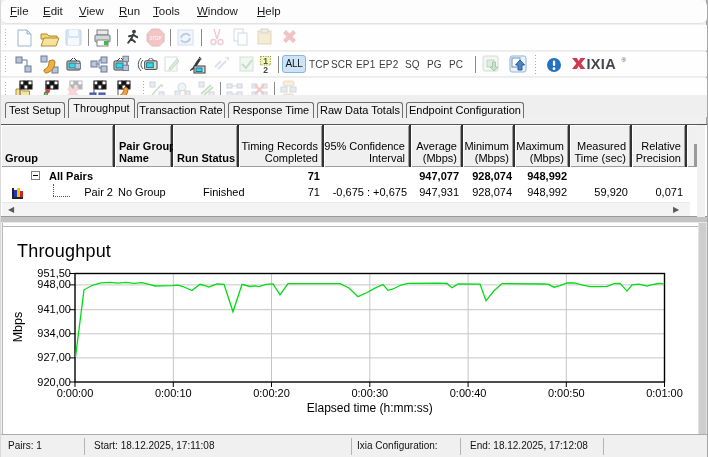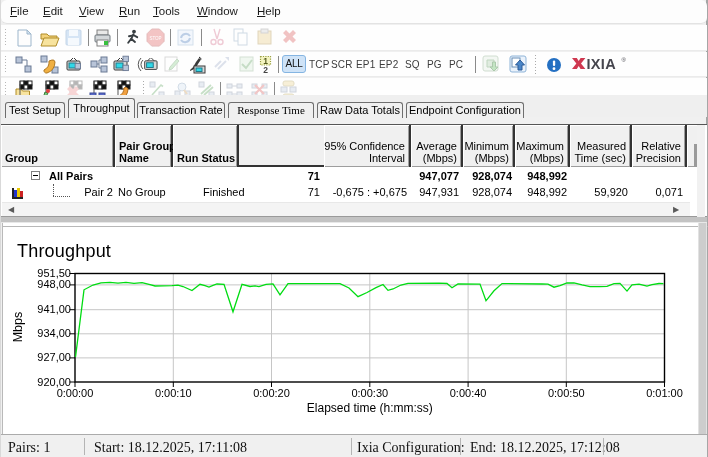--- a/index.html
+++ b/index.html
@@ -42,21 +42,21 @@
 
 #splitter { position:absolute; left:0; top:217px; width:706px; height:6px; background:#c3c3c3; border-bottom:1px solid #e8e8e8; }
 
 #chartpanel { position:absolute; left:1px; top:223px; width:705px; height:211px; background:#fff; border-left:1px solid #b9b9b9; }
 #ctitle { position:absolute; left:14px; top:18px; font-size:18px; font-weight:normal; color:#000; letter-spacing:0.2px; }
 #vscroll2 { position:absolute; left:695px; top:0; width:9px; height:211px; background:#cdcdcd; border-left:1px solid #e2e2e2; border-right:1px solid #e2e2e2; }
 #vscroll1 { position:absolute; left:696px; top:0px; width:8px; height:93px; background:#f1f1f1; }
 #vthumb1 { position:absolute; left:0px; top:19px; width:3px; height:23px; background:#9a9a9a; margin-left:-3px; }
 
 #statusbar { position:absolute; left:0; top:434px; width:706px; height:23px; background:#f0f0f0; border-top:1px solid #ababab; }
-.st { position:absolute; top:5px; font-size:14px; color:#111; white-space:nowrap;font-family:Liberation Serif, serif; }
+.st { position:absolute; top:5px; font-size:10px; color:#111; white-space:nowrap; }
 .ssep { position:absolute; top:3px; width:1px; height:17px; background:#b4b4b4; }
 </style>
 </head>
 <body>
 <div id="win">
 
   <div id="menubar">
     <span class="mi" style="left:9px"><u>F</u>ile</span>
     <span class="mi" style="left:42px"><u>E</u>dit</span>
     <span class="mi" style="left:78px"><u>V</u>iew</span>
@@ -335,35 +335,38 @@
     </svg>
     <div class="dsep" style="left:142px"></div>
     <div class="tsep" style="left:219px"></div>
     <div class="tsep" style="left:273px"></div>
   </div>
 
   <div id="tabs">
     <div class="tab" style="left:4px; width:60px;">Test Setup</div>
     <div class="tab active" style="left:67px; width:67px;">Throughput</div>
     <div class="tab" style="left:136px; width:88px;">Transaction Rate</div>
-    <div class="tab" style="left:227px; width:86px;font-family:Liberation Serif, serif;">Response Time</div>
+    <div class="tab" style="left:227px; width:86px;">Response Time</div>
     <div class="tab" style="left:316px; width:86px;">Raw Data Totals</div>
     <div class="tab" style="left:405px; width:118px;">Endpoint Configuration</div>
   </div>
 
   <div id="tablepanel">
     <div id="thead">
       <div class="hc" style="left:0; width:114px;">
           <span class="hl">Group</span>
         </div>
       <div class="hc" style="left:114px; width:58px;">
           <span class="hl" style="bottom:3px">Pair Group<br>Name</span>
         </div>
       <div class="hc" style="left:172px; width:66px;">
           <span class="hl">Run Status</span>
+        </div>
+      <div class="hc" style="left:238px; width:85px;">
+          <span class="hr">Timing Records<br>Completed</span>
         </div>
       <div class="hc" style="left:323px; width:87px;">
           <span class="hr">95% Confidence<br>Interval</span>
         </div>
       <div class="hc" style="left:410px; width:52px;">
           <span class="hr">Average<br>(Mbps)</span>
         </div>
       <div class="hc" style="left:462px; width:52px;">
           <span class="hr">Minimum<br>(Mbps)</span>
         </div>

